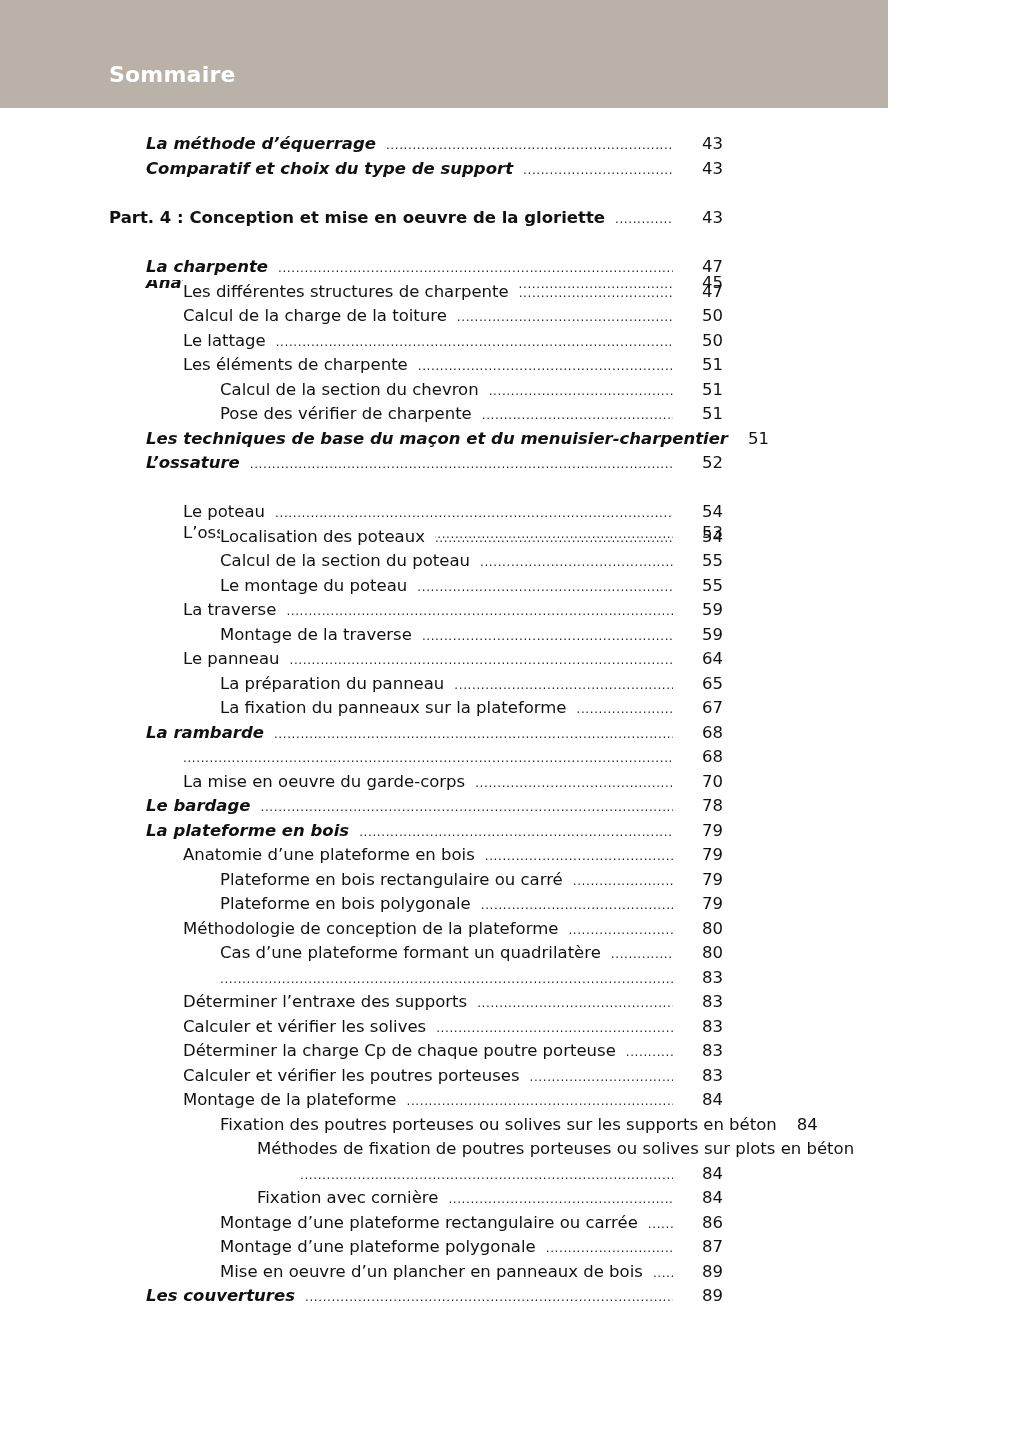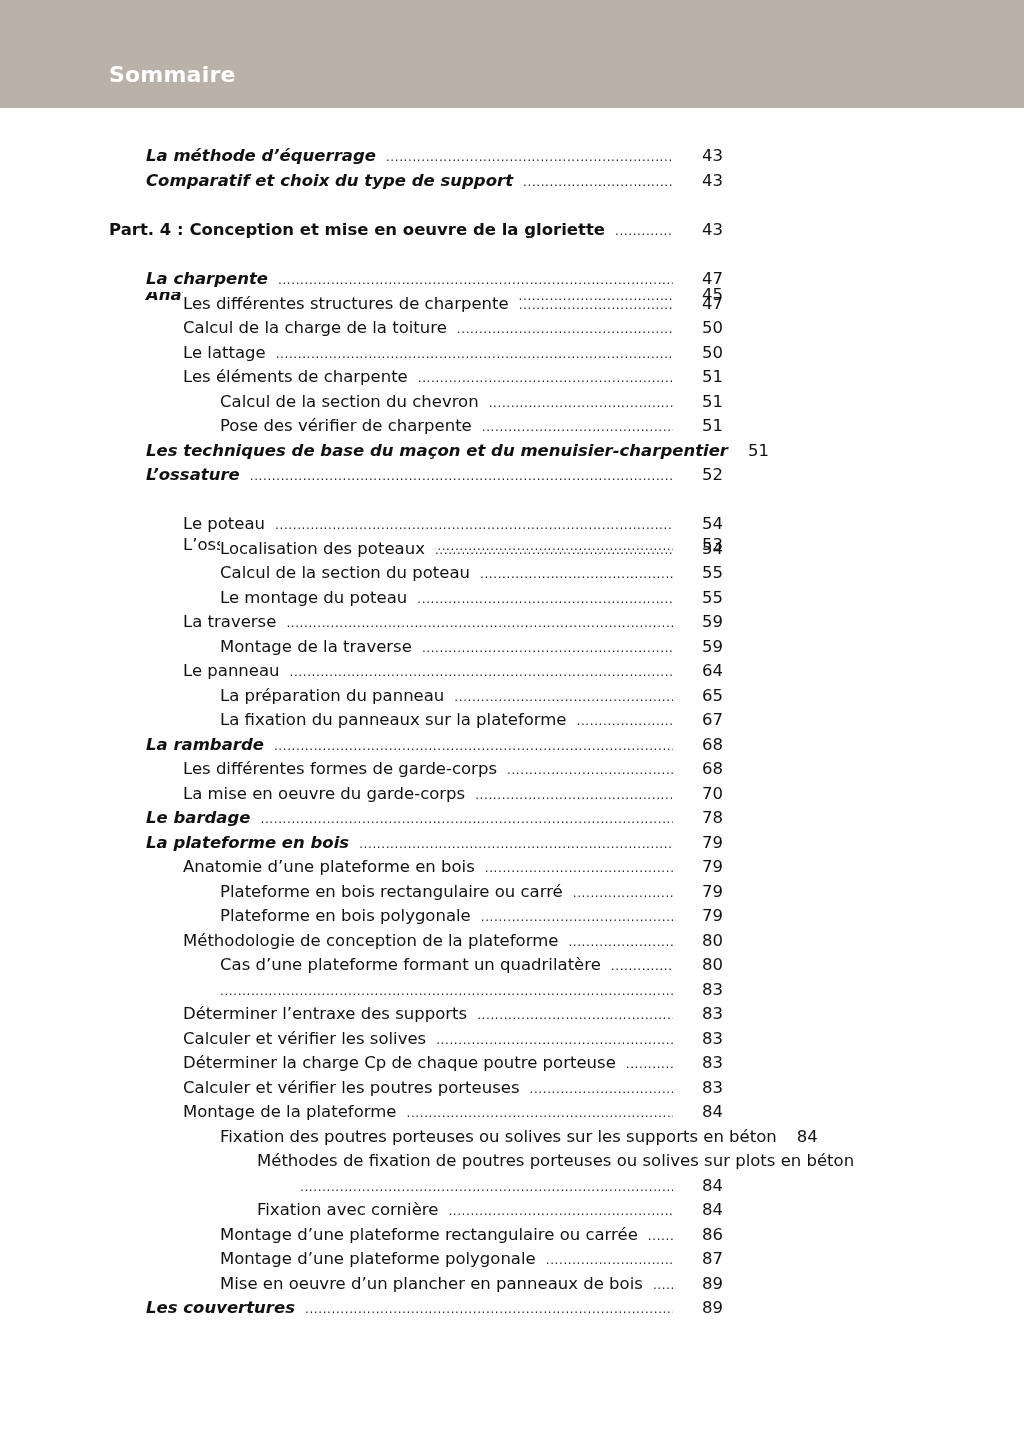--- a/index.html
+++ b/index.html
@@ -1,30 +1,30 @@
 <!DOCTYPE html>
 <html><head>
 <meta charset="utf-8">
 <style>
   html, body { margin: 0; padding: 0; }
   body {
     width: 1024px; height: 1436px; background: #ffffff; overflow: hidden;
     font-family: "DejaVu Sans", sans-serif; color: #111111;
   }
   .header {
-    position: absolute; left: 0; top: 0; width: 1024px; height: 108px;
+    position: absolute; left: 0; top: 0; width: 888px; height: 108px;
     background: #bab2a8;
   }
   .header-title {
     position: absolute; left: 109px; top: 62px;
     font-family: "DejaVu Sans", sans-serif; font-weight: bold;
     font-size: 22px; color: #ffffff; letter-spacing: 0.2px;
   }
   .toc {
-    position: absolute; left: 0; top: 144px; width: 832px;
+    position: absolute; left: 0; top: 132px; width: 832px;
   }
   .row {
     position: relative; height: 24.5px; display: flex; align-items: baseline;
     font-size: 16.5px; line-height: 24.5px;
   }
   .row .label { white-space: nowrap; padding-right: 10px; background: #fff; }
   .row .leader {
     flex: 1; overflow: hidden; white-space: nowrap; color: #222;
     font-size: 12px; letter-spacing: 0.6px;
   }
@@ -213,21 +213,20 @@
     </div>
     <div class="row l1">
       <div class="inner">
         <span class="label">La rambarde</span>
         <span class="leader" style="font-weight: normal; font-style: normal;"></span>
         <span class="page" style="font-weight: normal; font-style: normal;">68</span>
       </div>
     </div>
     <div class="row l2">
       <div class="inner">
-        <span class="label">Les différentes formes de garde-corps</span>
         <span class="leader" style="font-weight: normal; font-style: normal;"></span>
         <span class="page" style="font-weight: normal; font-style: normal;">68</span>
       </div>
     </div>
     <div class="row l2">
       <div class="inner">
         <span class="label">La mise en oeuvre du garde-corps</span>
         <span class="leader" style="font-weight: normal; font-style: normal;"></span>
         <span class="page" style="font-weight: normal; font-style: normal;">70</span>
       </div>

